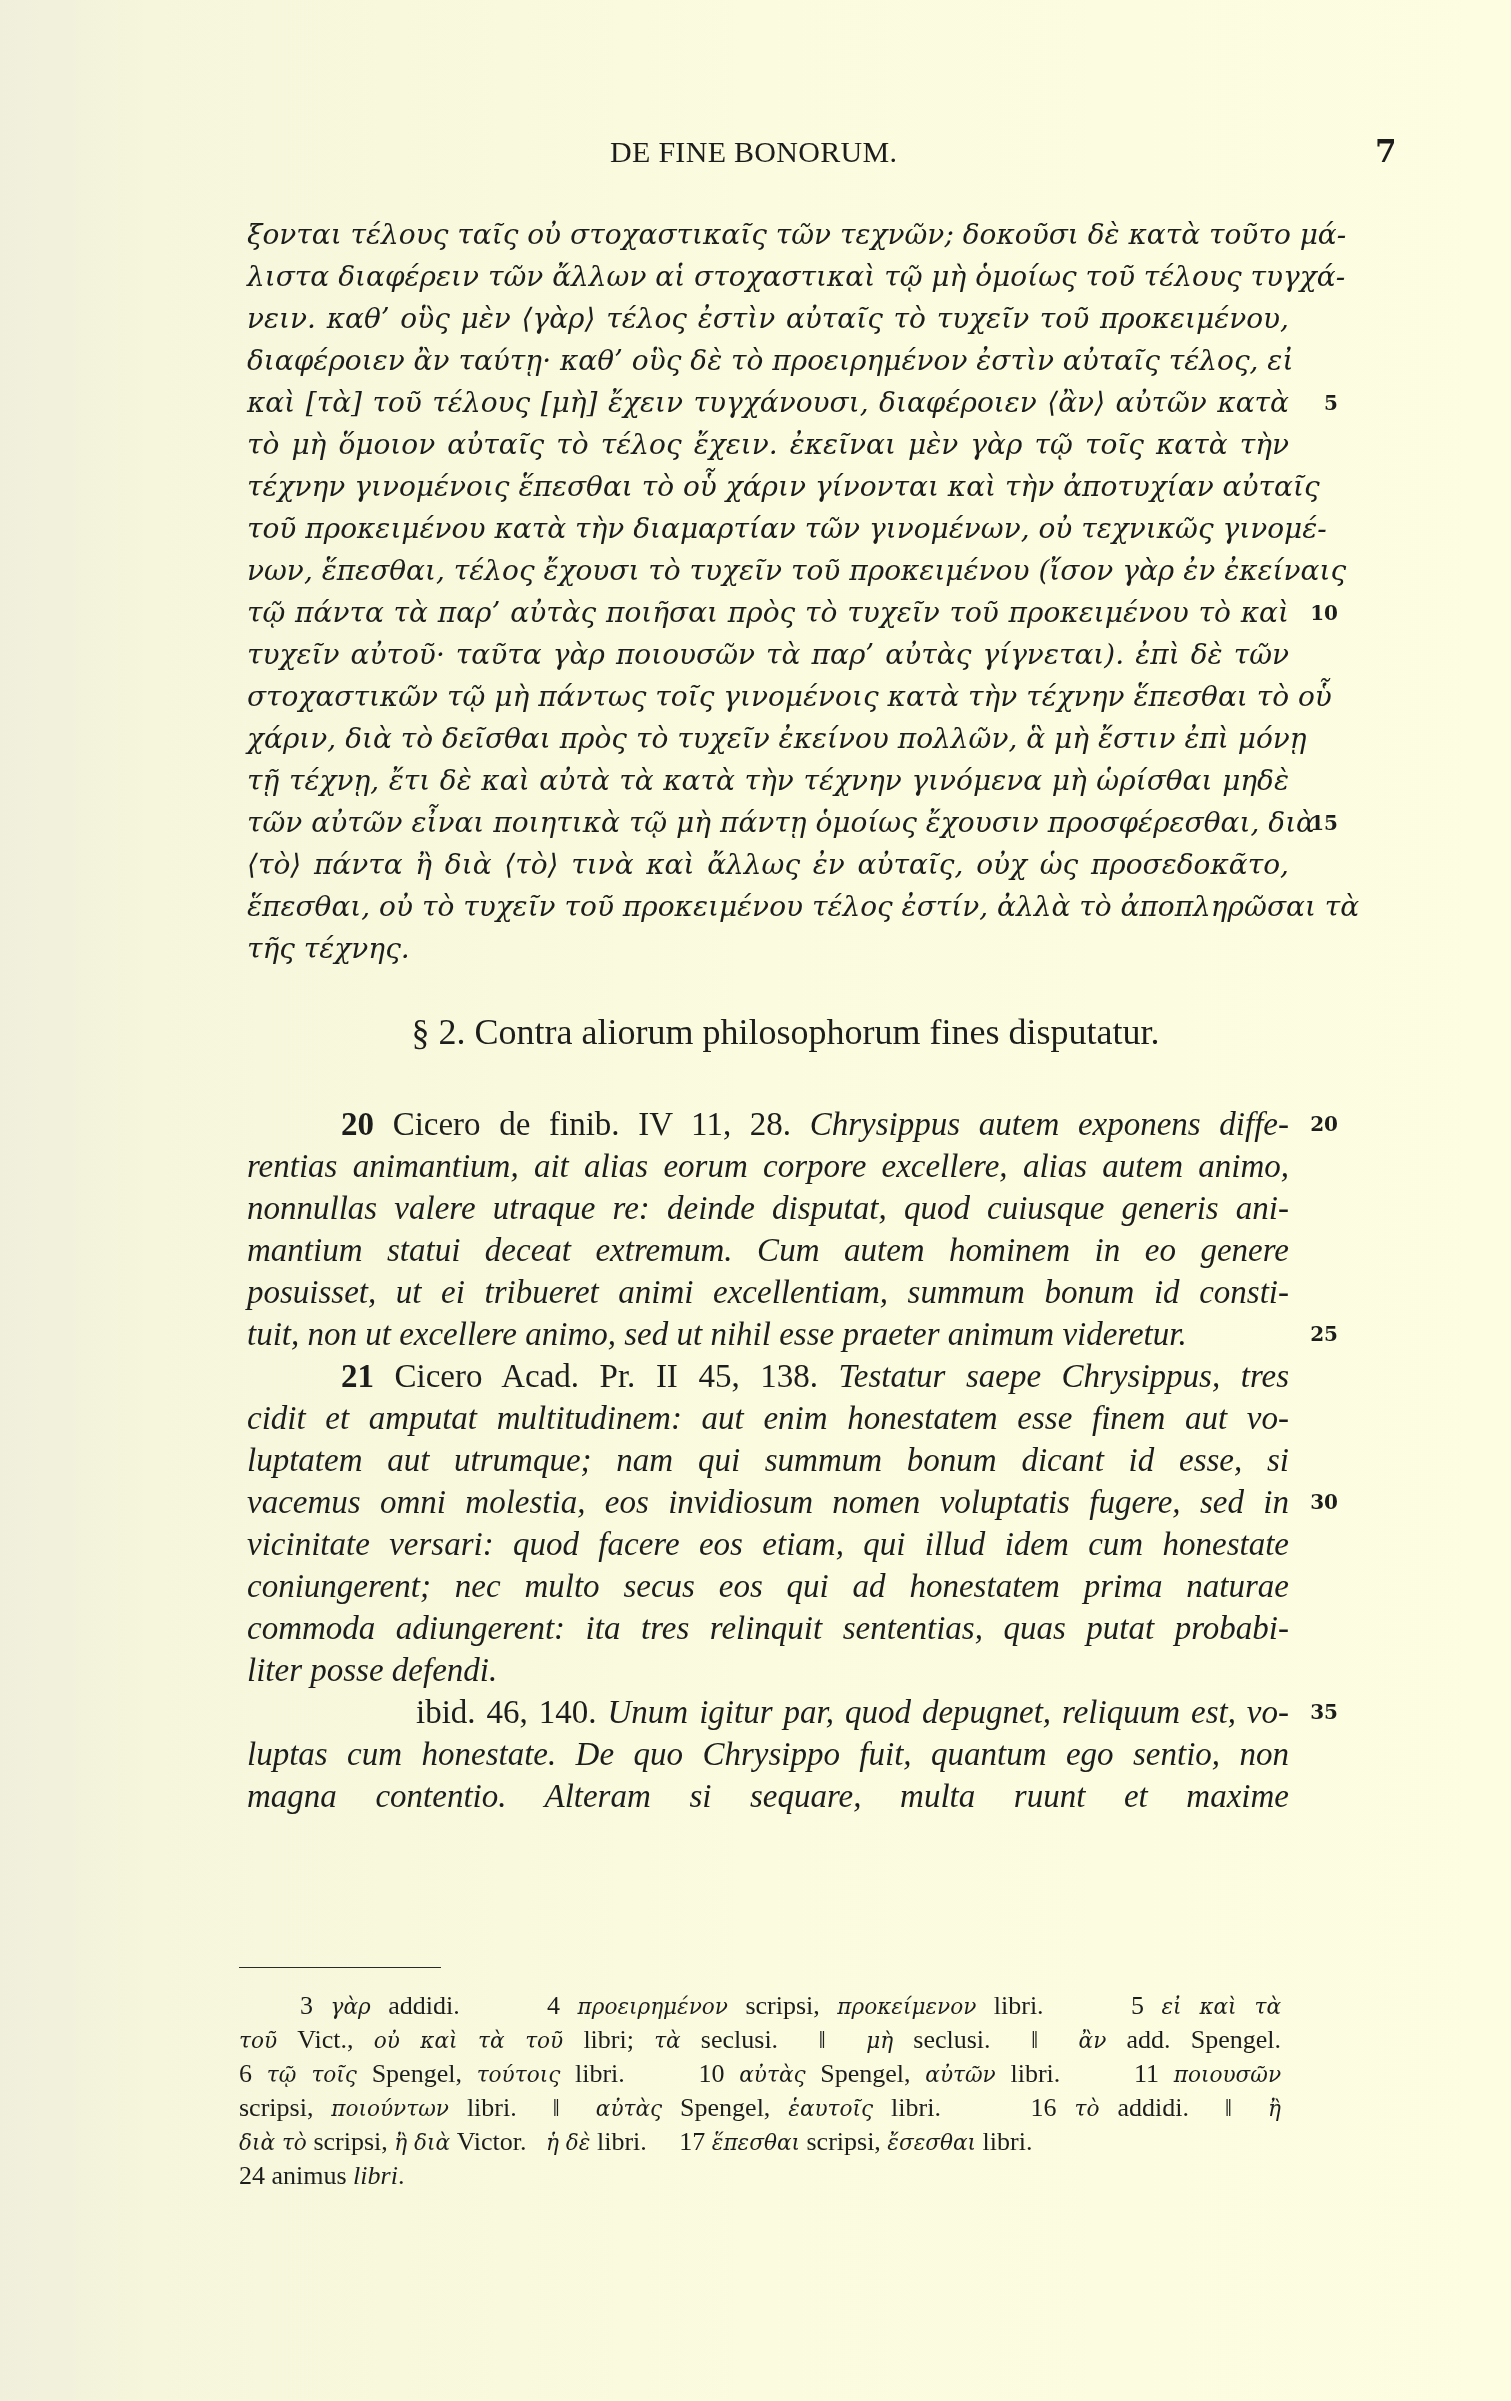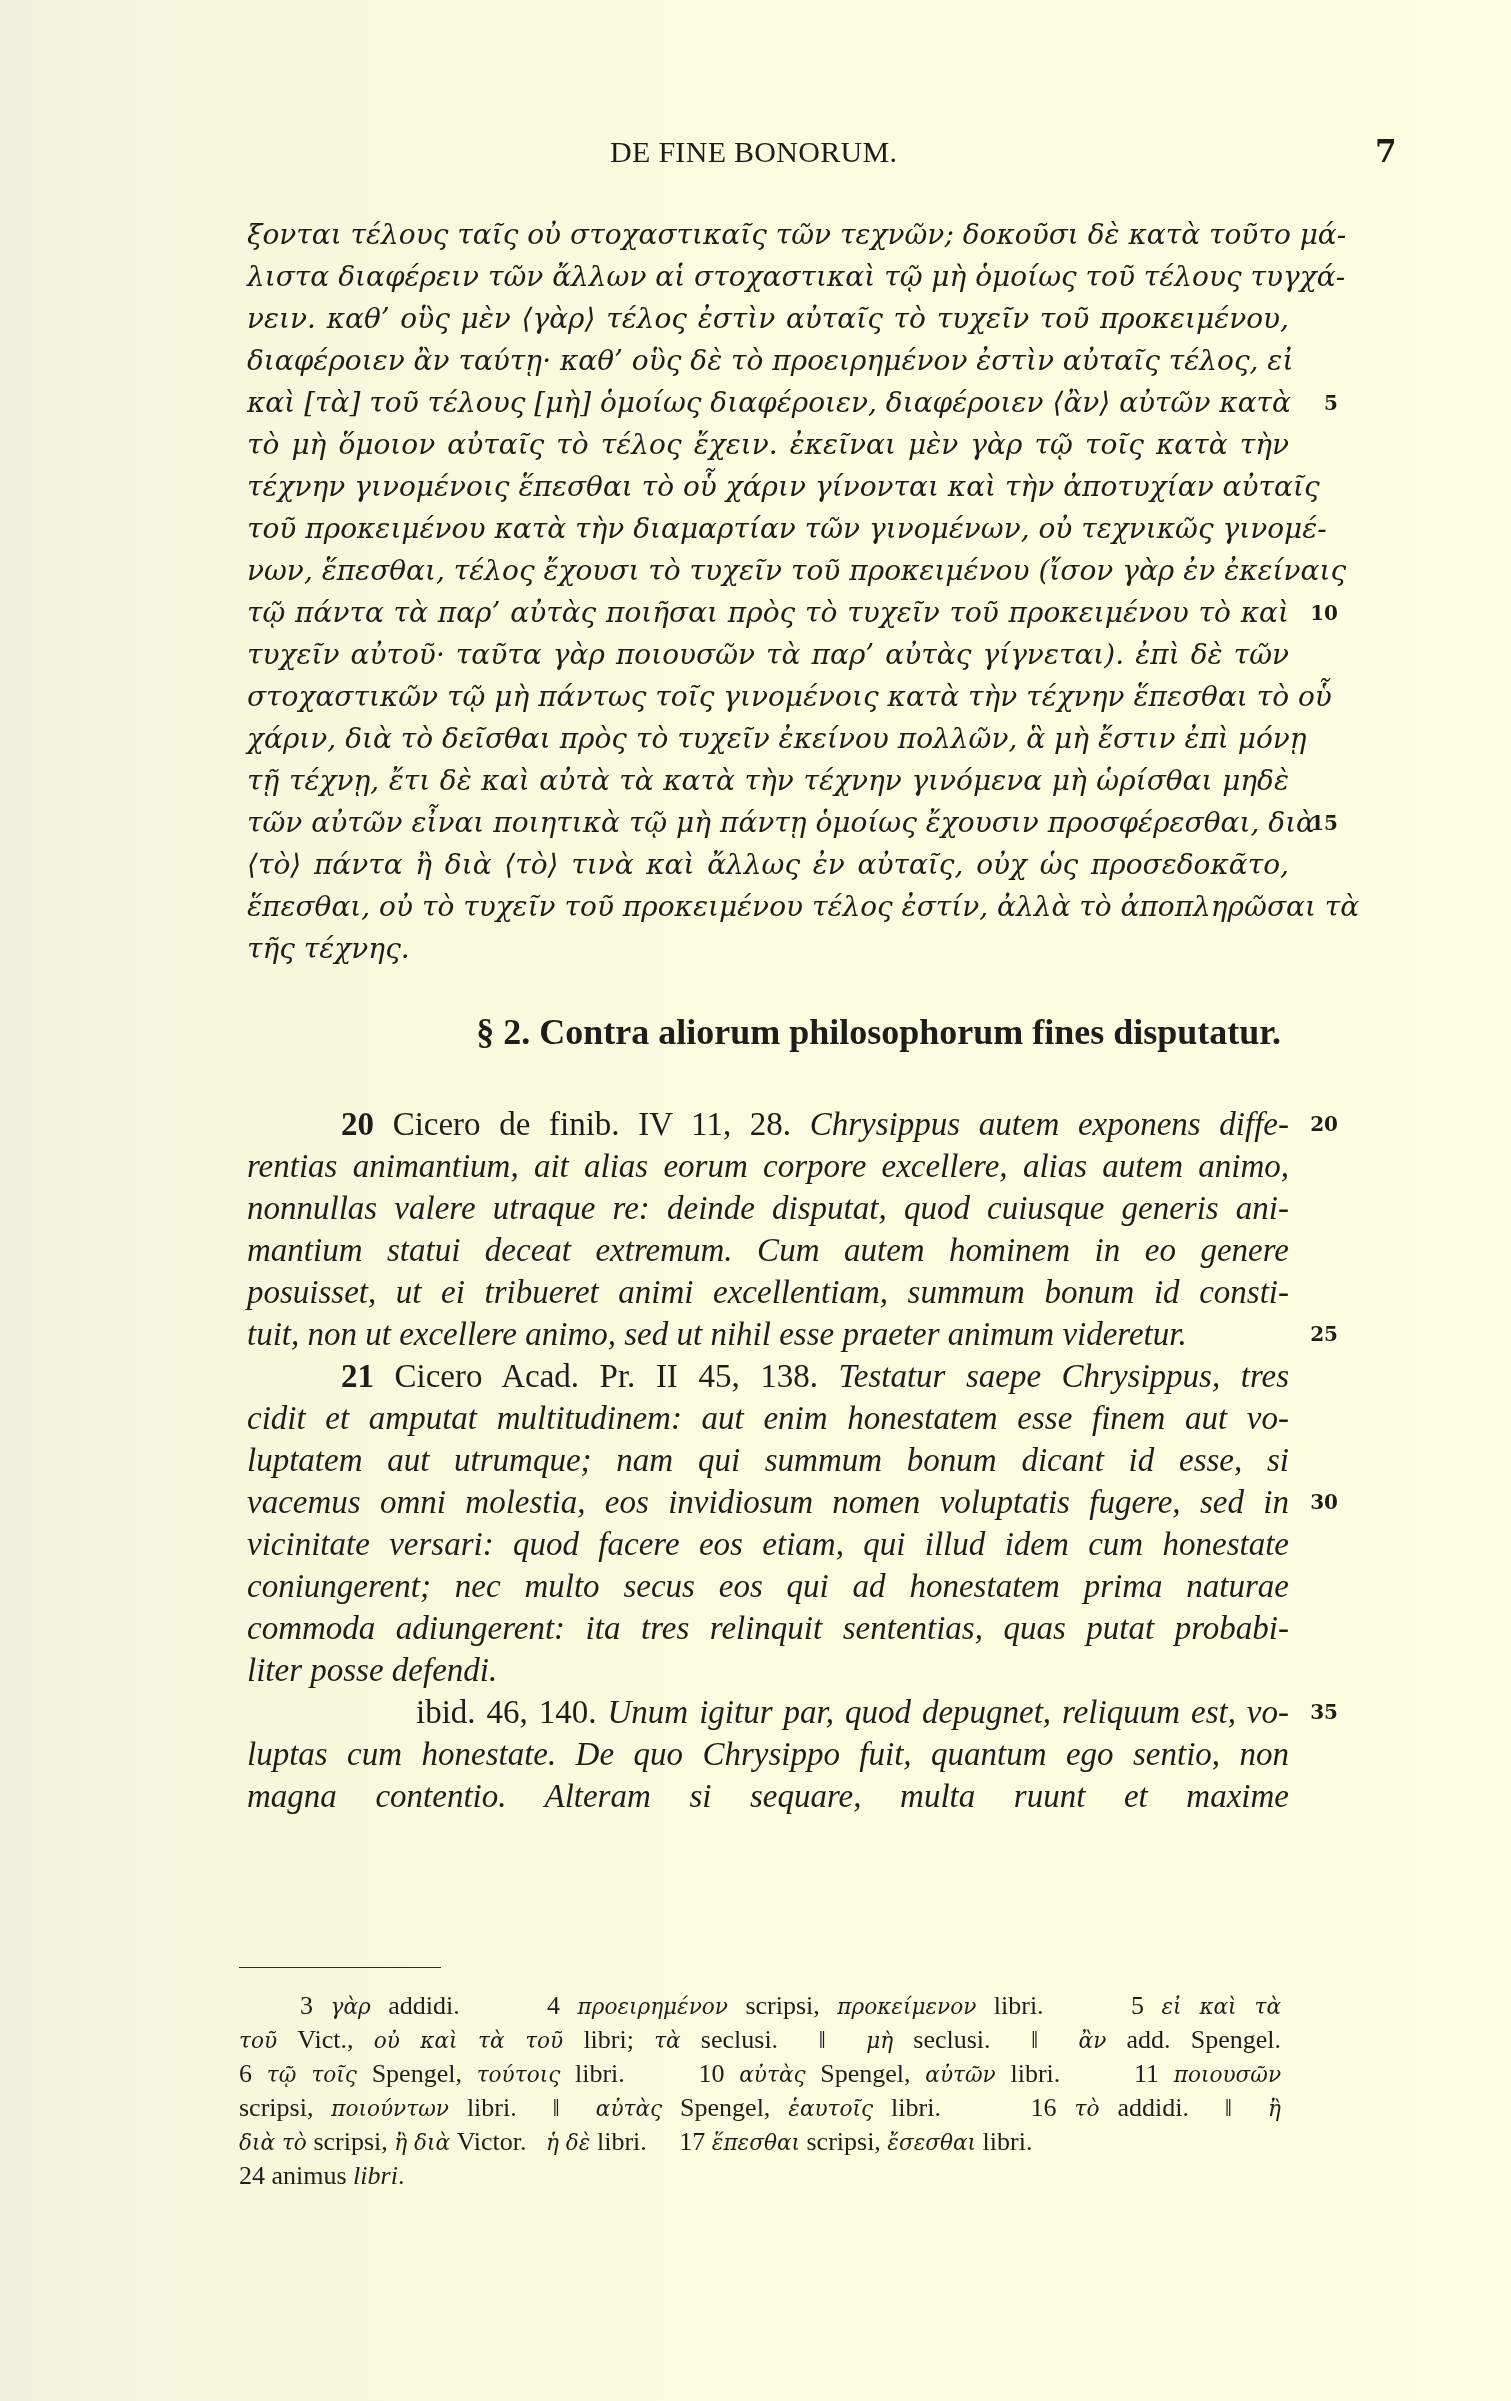--- a/index.html
+++ b/index.html
@@ -27,23 +27,23 @@
   .line.last { text-align-last: left; }
   .greek { font-family: "DejaVu Serif", serif; font-style: italic; font-size: 28px; }
   .latin { font-family: "Liberation Serif", serif; font-style: italic; font-size: 33px; }
   .latin .ref { font-style: normal; }
   .latin .num { font-style: normal; font-weight: bold; }
   .lnum {
     position: absolute; right: -49px; top: 0;
     font-family: "DejaVu Serif", serif; font-style: normal; font-weight: bold; font-size: 20px;
   }
   .section-heading {
-    position: absolute; top: 1011px; left: 270px; width: 1011px;
-    font-family: "Liberation Serif", serif; font-weight: bold; font-size: 36px;
-    text-align: right; white-space: nowrap;
+    position: absolute; top: 1011px; left: 280px; width: 1011px;
+    font-family: "Liberation Serif", serif; font-weight: normal; font-size: 36px;
+    text-align: center; white-space: nowrap;
   }
   .rule { position: absolute; left: 239px; top: 1967px; width: 202px; height: 1.3px; background: #2a2a26; }
   .notes { position: absolute; left: 239px; top: 1989px; width: 1042px; font-family: "Liberation Serif", serif; font-size: 26px; }
   .note-line { height: 34px; line-height: 34px; white-space: nowrap; text-align: justify; text-align-last: justify; }
   .note-line.last { text-align-last: left; }
   .note-line .g { font-family: "DejaVu Serif", serif; font-style: italic; font-size: 21.6px; }
   .note-line .i { font-style: italic; }
   .indent { padding-left: 94px; }
   .indent-sm { padding-left: 61px; }
 </style>
@@ -52,21 +52,21 @@
 
 <div class="page">
   <div class="running-head">DE FINE BONORUM.</div>
   <div class="page-number">7</div>
 
   <div class="block greek" id="greek-block" style="top:214px;">
       <div class="line"><span>ξονται τέλους ταῖς οὐ στοχαστικαῖς τῶν τεχνῶν; δοκοῦσι δὲ κατὰ τοῦτο μά-</span></div>
       <div class="line"><span>λιστα διαφέρειν τῶν ἄλλων αἱ στοχαστικαὶ τῷ μὴ ὁμοίως τοῦ τέλους τυγχά-</span></div>
       <div class="line"><span>νειν. καθ’ οὓς μὲν ⟨γὰρ⟩ τέλος ἐστὶν αὐταῖς τὸ τυχεῖν τοῦ προκειμένου,</span></div>
       <div class="line"><span>διαφέροιεν ἂν ταύτῃ· καθ’ οὓς δὲ τὸ προειρημένον ἐστὶν αὐταῖς τέλος, εἰ</span></div>
-      <div class="line"><span>καὶ [τὰ] τοῦ τέλους [μὴ] ὁμοίως διαφέροιεν, διαφέροιεν ⟨ἂν⟩ αὐτῶν κατὰ</span><span class="lnum">5</span></div>
+      <div class="line"><span>καὶ [τὰ] τοῦ τέλους [μὴ] ἔχειν τυγχάνουσι, διαφέροιεν ⟨ἂν⟩ αὐτῶν κατὰ</span><span class="lnum">5</span></div>
       <div class="line"><span>τὸ μὴ ὅμοιον αὐταῖς τὸ τέλος ἔχειν. ἐκεῖναι μὲν γὰρ τῷ τοῖς κατὰ τὴν</span></div>
       <div class="line"><span>τέχνην γινομένοις ἕπεσθαι τὸ οὗ χάριν γίνονται καὶ τὴν ἀποτυχίαν αὐταῖς</span></div>
       <div class="line"><span>τοῦ προκειμένου κατὰ τὴν διαμαρτίαν τῶν γινομένων, οὐ τεχνικῶς γινομέ-</span></div>
       <div class="line"><span>νων, ἕπεσθαι, τέλος ἔχουσι τὸ τυχεῖν τοῦ προκειμένου (ἴσον γὰρ ἐν ἐκείναις</span></div>
       <div class="line"><span>τῷ πάντα τὰ παρ’ αὐτὰς ποιῆσαι πρὸς τὸ τυχεῖν τοῦ προκειμένου τὸ καὶ</span><span class="lnum">10</span></div>
       <div class="line"><span>τυχεῖν αὐτοῦ· ταῦτα γὰρ ποιουσῶν τὰ παρ’ αὐτὰς γίγνεται). ἐπὶ δὲ τῶν</span></div>
       <div class="line"><span>στοχαστικῶν τῷ μὴ πάντως τοῖς γινομένοις κατὰ τὴν τέχνην ἕπεσθαι τὸ οὗ</span></div>
       <div class="line"><span>χάριν, διὰ τὸ δεῖσθαι πρὸς τὸ τυχεῖν ἐκείνου πολλῶν, ἃ μὴ ἔστιν ἐπὶ μόνῃ</span></div>
       <div class="line"><span>τῇ τέχνῃ, ἔτι δὲ καὶ αὐτὰ τὰ κατὰ τὴν τέχνην γινόμενα μὴ ὡρίσθαι μηδὲ</span></div>
       <div class="line"><span>τῶν αὐτῶν εἶναι ποιητικὰ τῷ μὴ πάντῃ ὁμοίως ἔχουσιν προσφέρεσθαι, διὰ</span><span class="lnum">15</span></div>

